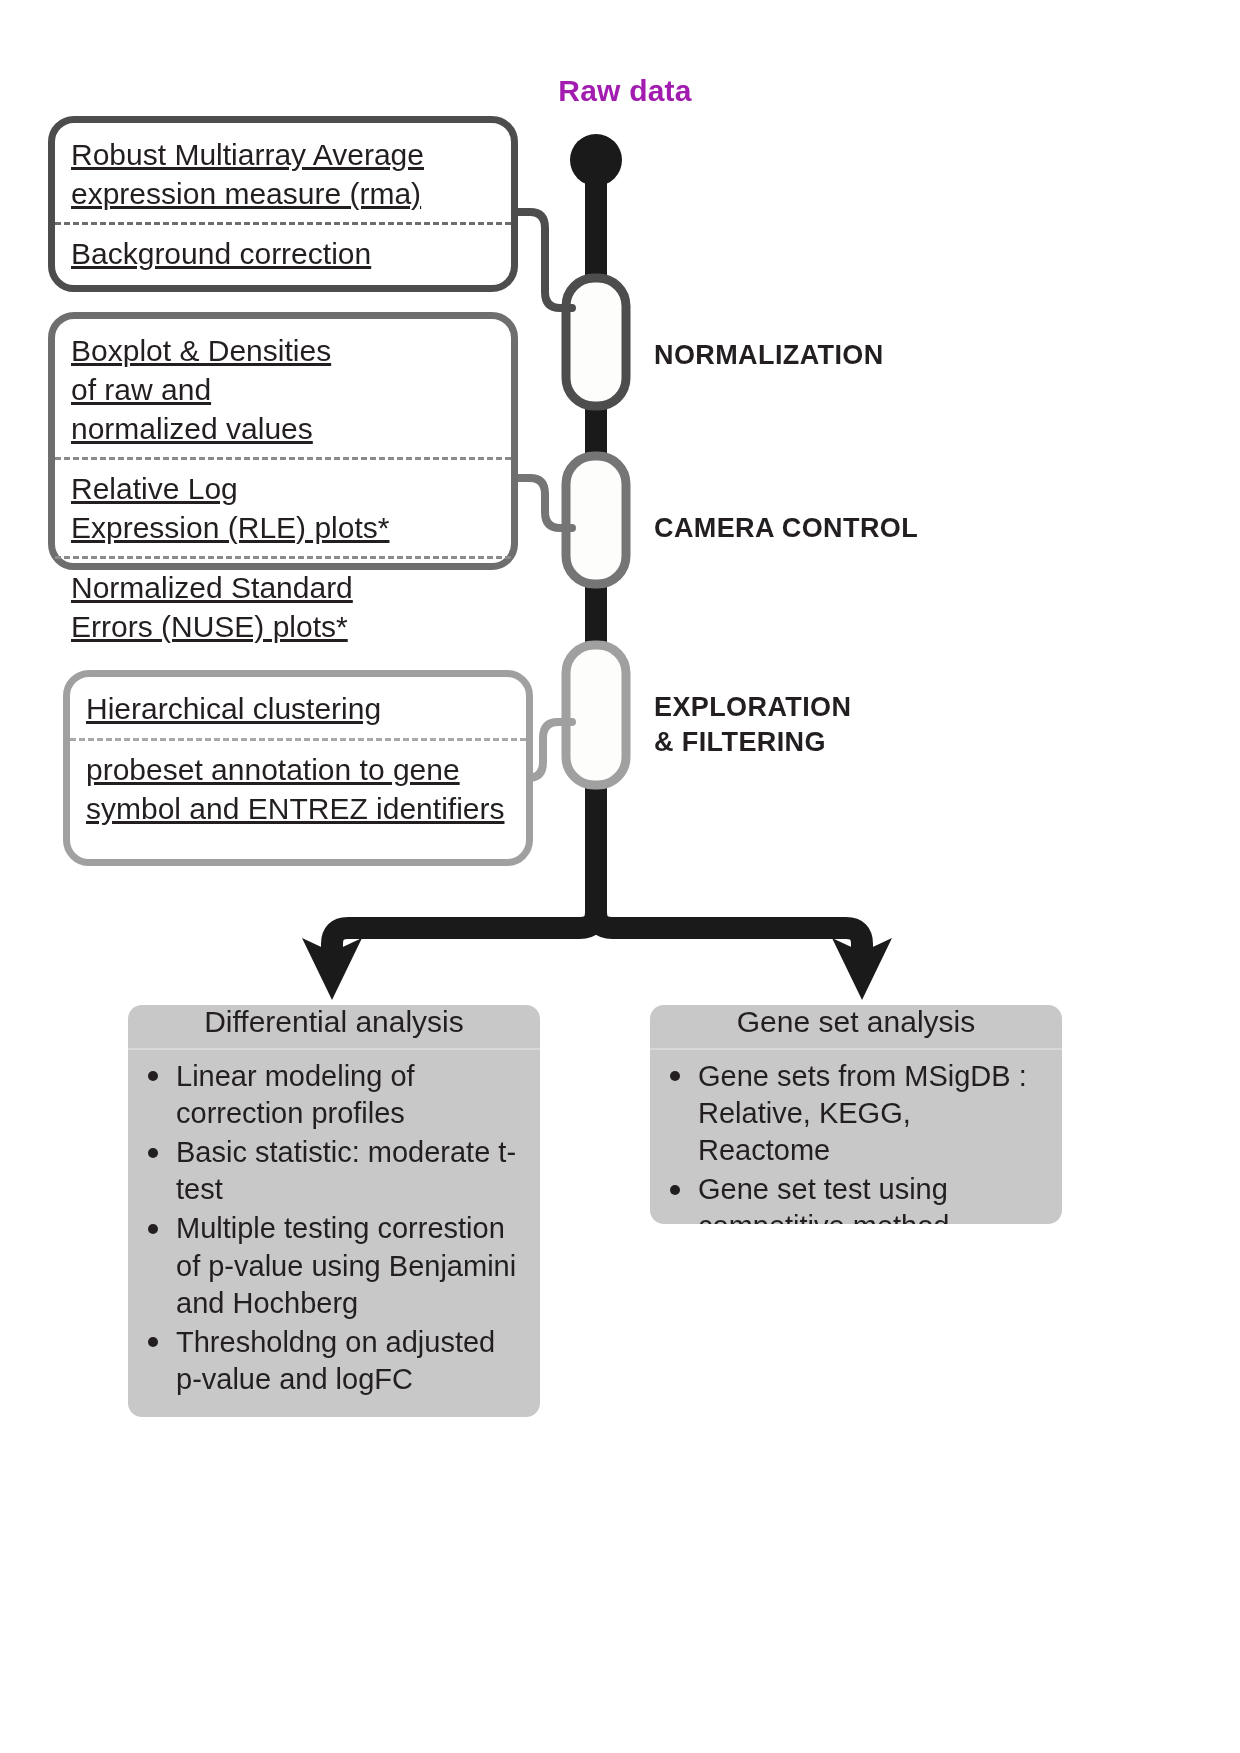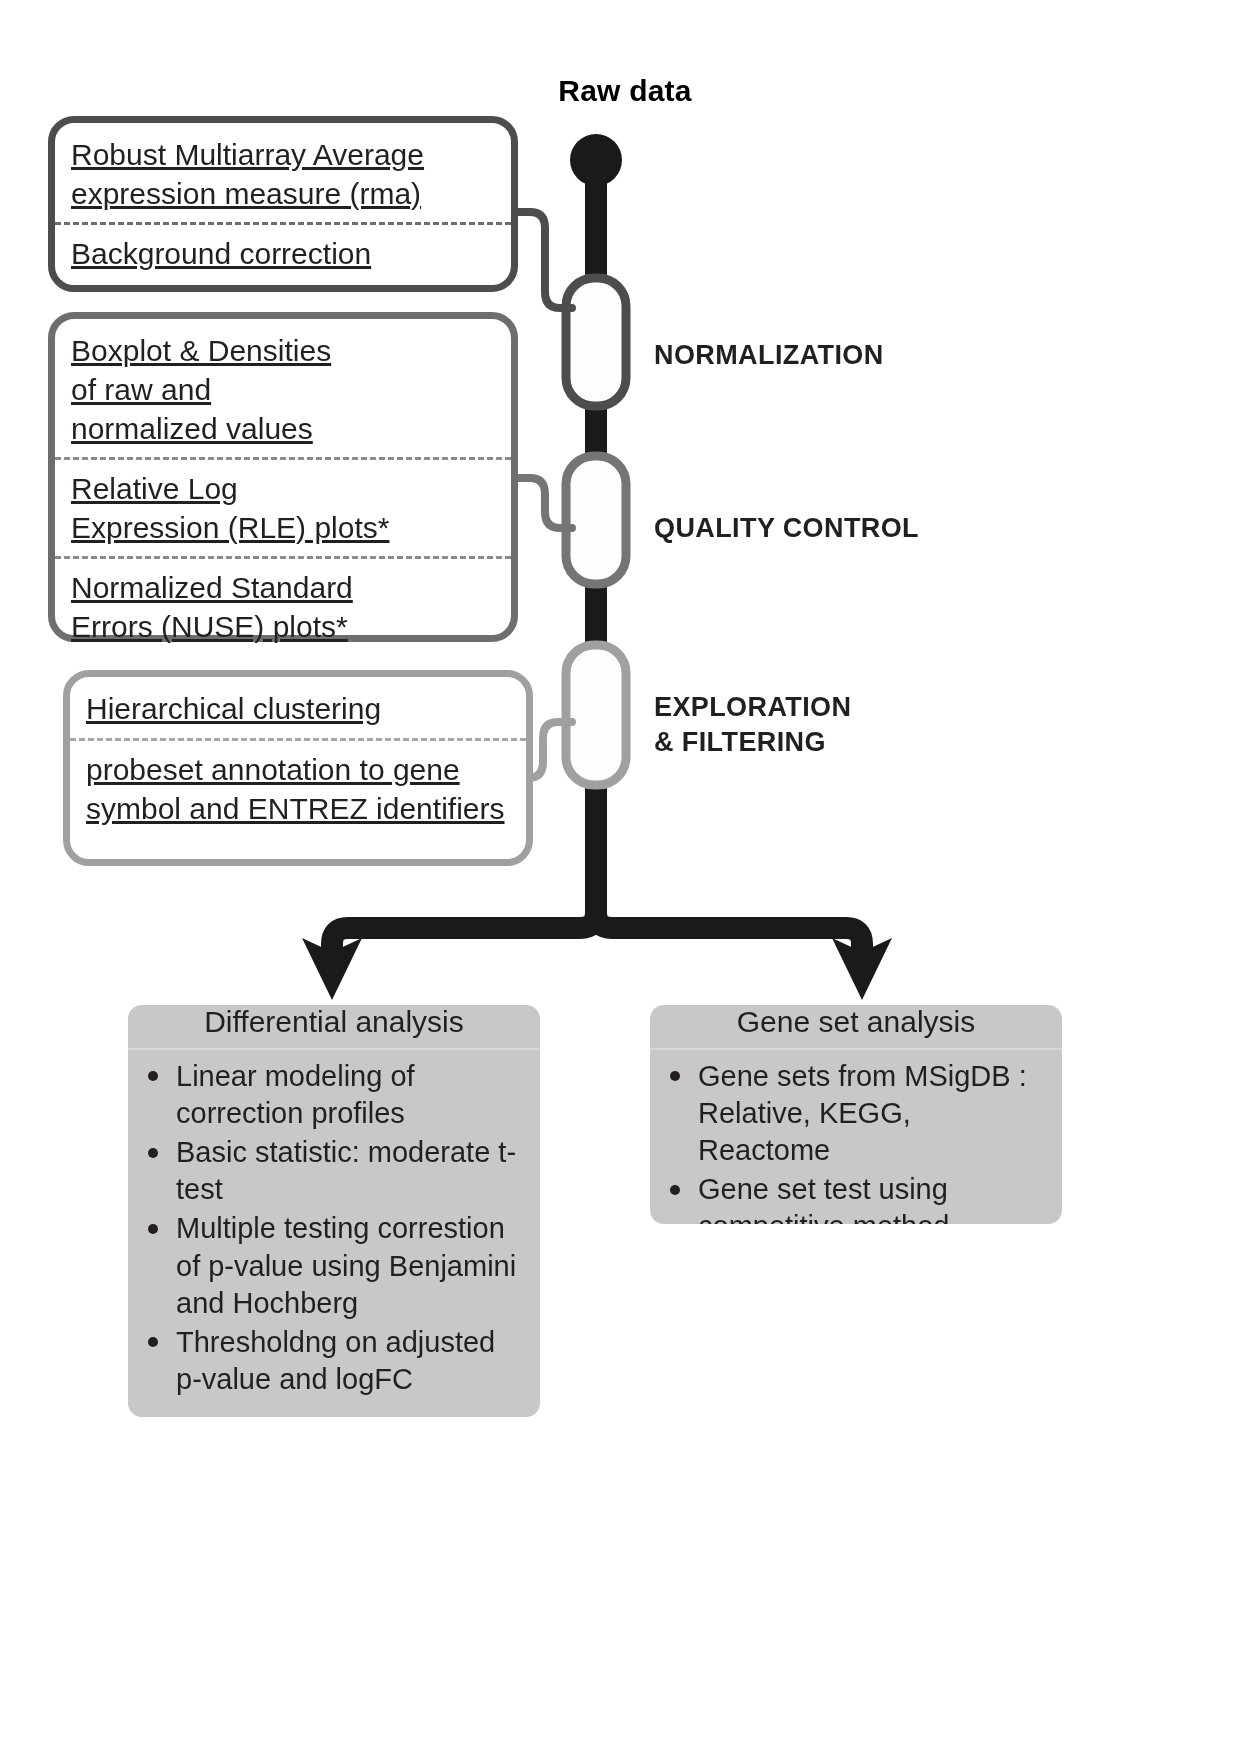--- a/index.html
+++ b/index.html
@@ -21,21 +21,21 @@
 
   
   #raw-data-label {
     left: 505px;
     top: 74px;
     width: 240px;
     text-align: center;
     font-size: 30px;
     font-weight: bold;
     letter-spacing: 0.2px;
-    color: #000000;
+    color: #a21caf;
   }
 
   
   #spine-svg {
     left: 0; top: 0;
     width: 1240px; height: 1753px;
     pointer-events: none;
   }
 
   
@@ -63,21 +63,21 @@
     left: 48px; top: 116px;
     width: 470px; height: 176px;
     border-width: 7px;
     border-color: #4d4d4d;
   }
   #box-normalization .seg { border-top-color: #6d6d6d; }
   #box-normalization .seg-0 { padding-top: 12px; }
 
   #box-quality {
     left: 48px; top: 312px;
-    width: 470px; height: 330px;
+    width: 470px; height: 258px;
     border-width: 7px;
     border-color: #6e6e6e;
   }
   #box-quality .seg { border-top-color: #8a8a8a; }
   #box-quality .seg-0 { padding-top: 12px; }
 
   #box-exploration {
     left: 63px; top: 670px;
     width: 470px; height: 196px;
     border-width: 7px;
@@ -191,21 +191,21 @@
 Errors (NUSE) plots*</div>
 </div>
 
 <div class="abs detail-box" id="box-exploration">
   <div class="seg seg-0" style="white-space: pre-line;">Hierarchical clustering</div>
   <div class="seg seg-2" style="white-space: pre-line;">probeset annotation to gene
 symbol and ENTREZ identifiers</div>
 </div>
 
 <div class="abs stage-label" id="stage-label-0" style="white-space: pre-line;">NORMALIZATION</div>
-<div class="abs stage-label" id="stage-label-1" style="white-space: pre-line;">QUALITY CONTROL</div>
+<div class="abs stage-label" id="stage-label-1" style="white-space: pre-line;">CAMERA CONTROL</div>
 <div class="abs stage-label" id="stage-label-2" style="white-space: pre-line;">EXPLORATION
 &amp; FILTERING</div>
 
 <div class="abs analysis-panel" id="panel-differential">
   <div class="analysis-title">Differential analysis</div>
   <ul class="analysis-list">
     <li>
       <span class="bullet"></span>
       <span>Linear modeling of correction profiles</span>
     </li>

